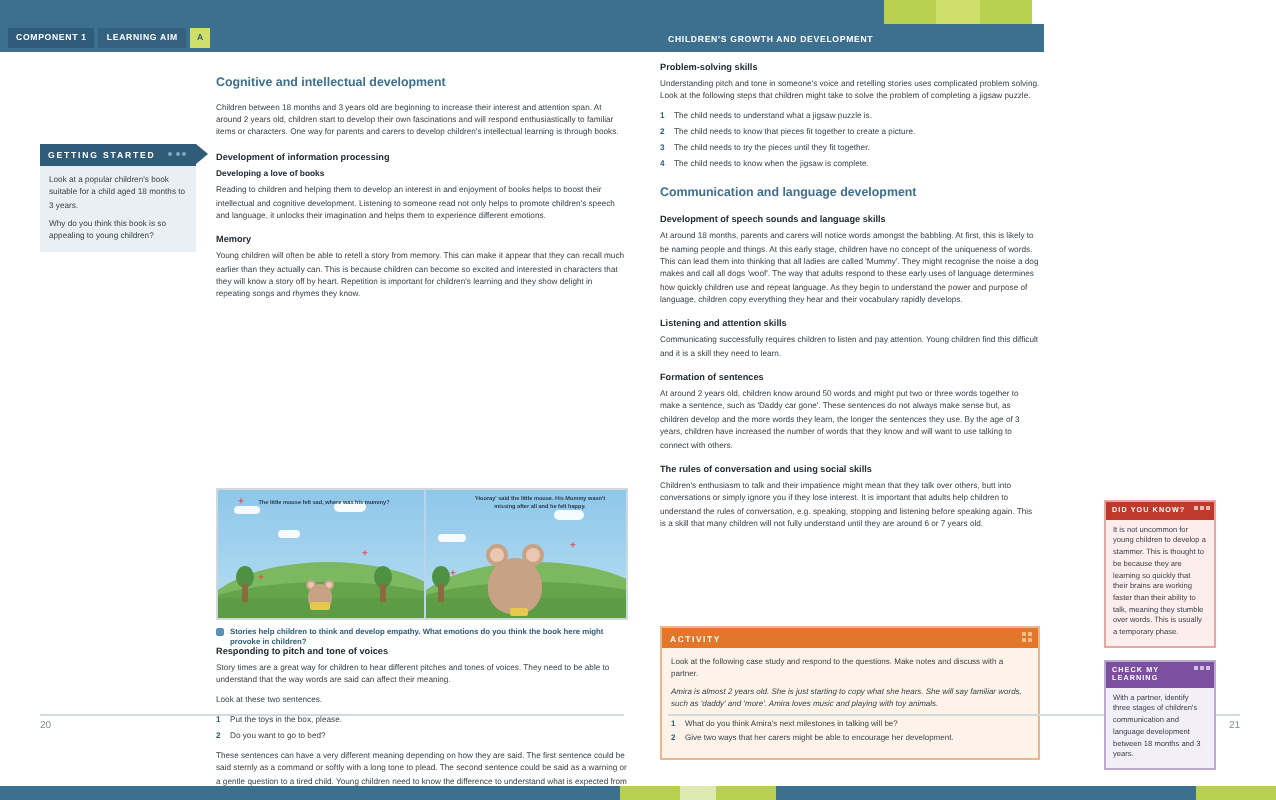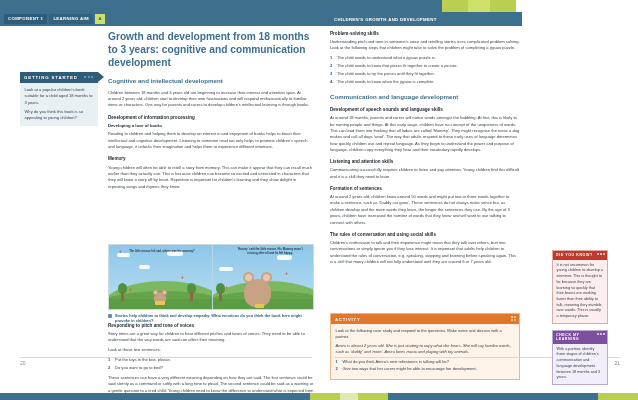--- a/index.html
+++ b/index.html
@@ -221,21 +221,20 @@
             <i></i>
           </span>
       </div>
       <div class="gs-body">
         <p>Look at a popular children's book suitable for a child aged 18 months to 3 years.</p>
         <p>Why do you think this book is so appealing to young children?</p>
       </div>
     </div>
 
     <div class="col" style="left:108px; top:4px; width:206px;">
-      <h1 class="title">Growth and development from 18 months to 3 years: cognitive and communication development</h1>
       <h2 class="sec">Cognitive and intellectual development</h2>
       <p>Children between 18 months and 3 years old are beginning to increase their interest and attention span. At around 2 years old, children start to develop their own fascinations and will respond enthusiastically to familiar items or characters. One way for parents and carers to develop children's intellectual learning is through books.</p>
       <h3 class="sub">Development of information processing</h3>
       <h3 class="sub" style="font-size:4.2px;margin-top:2px;">Developing a love of books</h3>
       <p>Reading to children and helping them to develop an interest in and enjoyment of books helps to boost their intellectual and cognitive development. Listening to someone read not only helps to promote children's speech and language, it unlocks their imagination and helps them to experience different emotions.</p>
       <h3 class="sub">Memory</h3>
       <p>Young children will often be able to retell a story from memory. This can make it appear that they can recall much earlier than they actually can. This is because children can become so excited and interested in characters that they will know a story off by heart. Repetition is important for children's learning and they show delight in repeating songs and rhymes they know.</p>
     </div>
 
     <div class="book-img">

